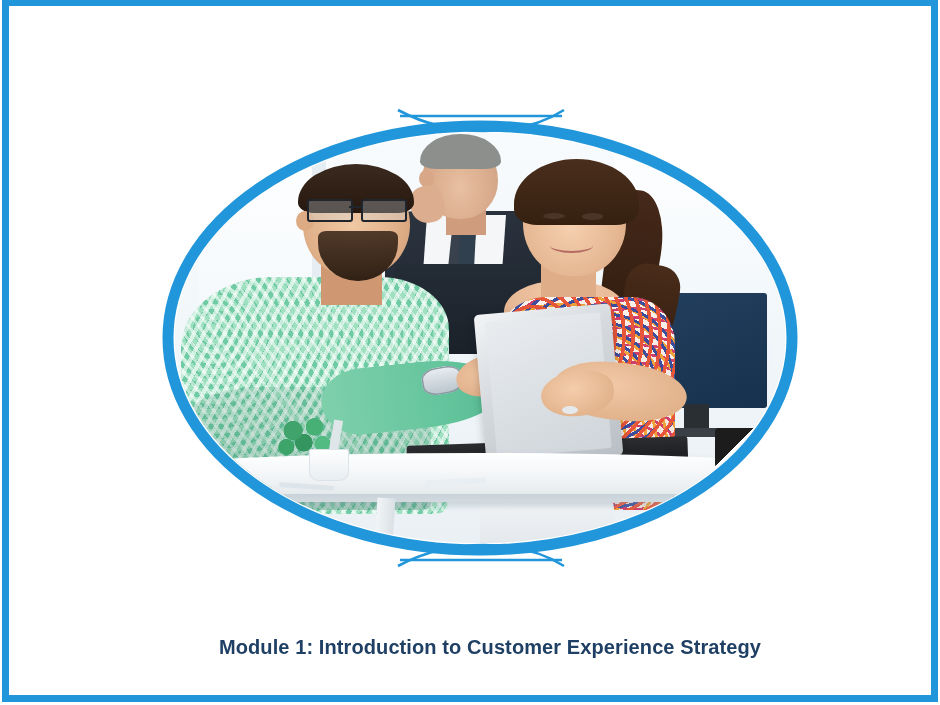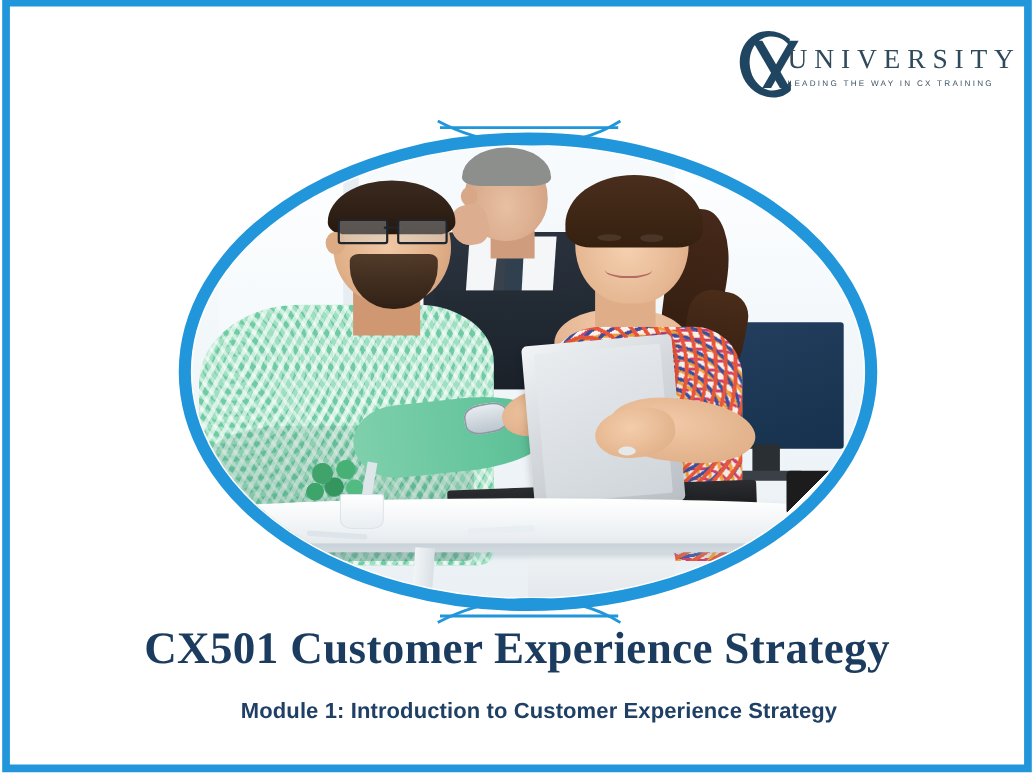--- a/index.html
+++ b/index.html
@@ -461,34 +461,20 @@
   }
 </style>
 </head>
 <body>
 
 <div class="slide">
 
   <div class="frame-inner-white"></div>
   <div class="frame-border"></div>
 
-  <div class="logo">
-    <div class="logo-mark">
-      <svg viewBox="0 0 72 72" width="72" height="72" aria-hidden="true">
-        <path d="M58 13.5 C49 5.5 36 4 27 9 C15 15.5 11 29 13 40 C15 52 24 63 37 66 C46 68 54 65.5 59 60 L59 51 C54 58 46 61.5 39 60 C28.5 57.5 22 47 21.5 36 C21 24 27 13.5 38 11.5 C46 10 53.5 13.5 58 20 Z" fill="#1f4560"></path>
-        <path d="M24 15 L33 15 L58 58 L49 58 Z" fill="#1f4560"></path>
-        <path d="M58 15 L66 15 L41 58 L33 58 Z" fill="#1f4560"></path>
-        <path d="M37.5 30 L44 41 L40 47.5 L33.5 36.5 Z" fill="#ffffff" opacity="0.0"></path>
-      </svg>
-    </div>
-    <div class="logo-wordmark">
-      <div class="logo-university">UNIVERSITY</div>
-      <div class="logo-tagline">LEADING THE WAY IN CX TRAINING</div>
-    </div>
-  </div>
 
   <div class="hero">
 
     <div class="hero-photo-clip">
       <div class="photo">
 
         <div class="ph-window-l"></div>
         <div class="ph-window-mullion"></div>
         <div class="ph-wall"></div>
         <div class="ph-window-r"></div>
@@ -570,16 +556,15 @@
         <path d="M248 2 C300 30 370 30 414 2" fill="none" stroke="#2196da" stroke-width="2.6"></path>
       </g>
 
       <g>
         <line x1="250" y1="452" x2="412" y2="452" stroke="#2196da" stroke-width="2.6"></line>
         <path d="M248 458 C300 430 370 430 414 458" fill="none" stroke="#2196da" stroke-width="2.6"></path>
       </g>
     </svg>
   </div>
 
-  <div class="title-main">CX501 Customer Experience Strategy</div>
   <div class="title-sub">Module 1: Introduction to Customer Experience Strategy</div>
 
 </div>
 
 </body></html>

